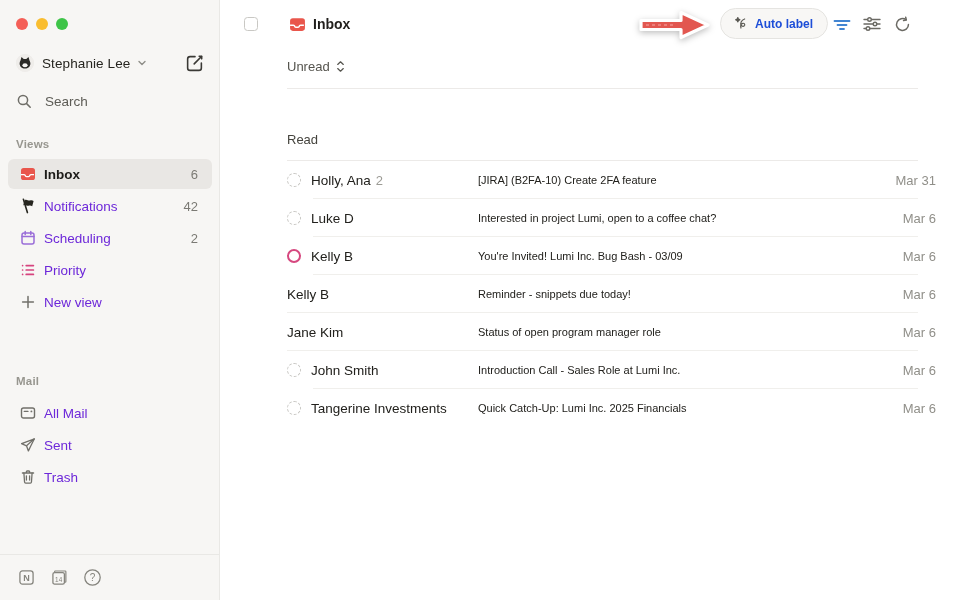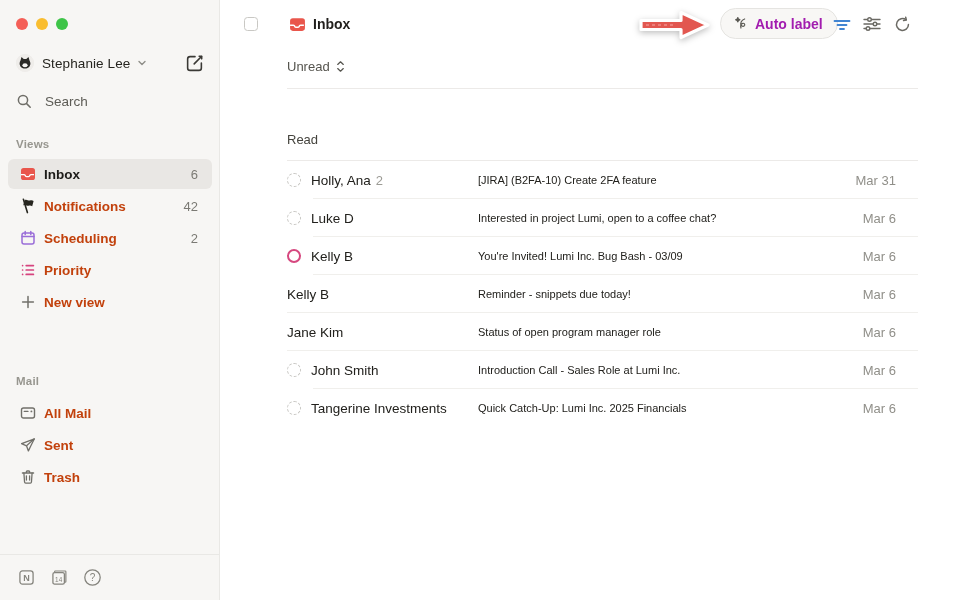--- a/index.html
+++ b/index.html
@@ -26,21 +26,21 @@
   .lbl-views { top:138px; }
   .lbl-mail  { top:375px; }
   .nav-block { position:absolute; left:8px; width:204px; }
   .nav-views { top:159px; }
   .nav-mail  { top:398px; }
   .side-item { height:30px; margin-bottom:2px; border-radius:6px; display:flex; align-items:center;
                padding:0 14px 0 12px; cursor:pointer; }
   .side-item.selected { background:#e9e7e4; }
   .si-icon { width:16px; height:16px; display:flex; align-items:center; justify-content:center; flex:0 0 16px; }
   .si-icon svg { width:16px; height:16px; display:block; }
-  .si-label { margin-left:8px; font-size:13.5px; color:#c2410c;font-weight:bold; }
+  .si-label { margin-left:8px; font-size:13.5px; color:#6d28d9; }
   .side-item.selected .si-label { font-weight:700; color:#1d1c19; }
   .si-count { margin-left:auto; font-size:13px; color:#7b7a74; }
 
   .side-footer { position:absolute; left:0; bottom:0; width:219px; height:46px; border-top:1px solid #e9e8e5;
                  display:flex; align-items:center; padding:0 16px; }
   .foot-icon { width:20px; height:20px; color:#85847d; display:flex; align-items:center; justify-content:center; cursor:pointer; }
   .foot-icon + .foot-icon { margin-left:13px; }
   .foot-icon svg { width:17px; height:17px; }
   .help-btn { margin-left:auto; }
   .help-btn svg { width:19px; height:19px; }
@@ -55,21 +55,21 @@
   .title-icon svg { width:17px; height:17px; }
   .page-title { margin-left:7px; font-size:14px; font-weight:700; color:#211f1c; }
 
   .arrow-annot { position:absolute; left:416px; top:7px; width:78px; height:36px; pointer-events:none;
                  filter:drop-shadow(0 2px 3px rgba(0,0,0,.25)); }
   .autolabel-btn { position:absolute; left:500px; top:8px; height:31px; border-radius:16px;
                    background:#f8f7f5; border:1px solid #e5e4e1; display:flex; align-items:center;
                    padding:0 14px 0 11px; cursor:pointer; }
   .autolabel-btn .al-icon { width:17px; height:17px; color:#5a5953; display:flex; }
   .autolabel-btn .al-icon svg { width:17px; height:17px; }
-  .al-label { margin-left:6px; font-size:14px; font-weight:600; color:#a21caf; }
+  .al-label { margin-left:6px; font-size:12px; font-weight:600; color:#1d4ed8; }
 
   .icon-btn { position:absolute; top:10px; width:28px; height:28px; display:flex; align-items:center;
               justify-content:center; cursor:pointer; color:#6b6a64; border-radius:5px; }
   .icon-btn svg { display:block; }
   .btn-filter  { left:608px; }
   .btn-sliders { left:638px; }
   .btn-refresh { left:668px; }
 
   .sortbar { position:absolute; left:67px; top:54px; height:24px; display:flex; align-items:center; cursor:pointer; }
   .sort-label { font-size:13px; color:#55544e; }
@@ -84,21 +84,21 @@
   .email-row::after { content:""; position:absolute; left:93px; right:42px; bottom:0; height:1px; background:#f0efec; }
   .email-row.no-icon::after { left:67px; }
   .email-row:last-child::after { display:none; }
   .col-from { flex:0 0 191px; display:flex; align-items:flex-start; overflow:hidden; }
   .indicator { width:14px; height:14px; border-radius:50%; flex:0 0 14px; margin-right:10px; }
   .ind-dashed { border:1.5px dashed #c7c6c2; }
   .ind-ring   { border:2px solid #d6487f; }
   .sender { font-size:13.5px; color:#22211d; white-space:nowrap; }
   .tcount { margin-left:5px; font-size:13px; color:#9c9b95; }
   .col-subject { flex:1; font-size:11px; color:#22211d; white-space:nowrap; overflow:hidden; }
-  .col-date { margin-left:auto; padding-right:64px; font-size:13px; color:#908f89; white-space:nowrap; }
+  .col-date { margin-left:auto; padding-right:24px; font-size:13px; color:#908f89; white-space:nowrap; }
 </style>
 </head>
 <body>
 
 <div class="frame">
 
   <aside class="sidebar">
     <div class="traffic">
       <span class="tl-dot" id="tl-close" style="background: rgb(244, 95, 87);"></span>
       <span class="tl-dot" id="tl-minimize" style="background: rgb(249, 189, 47);"></span>

